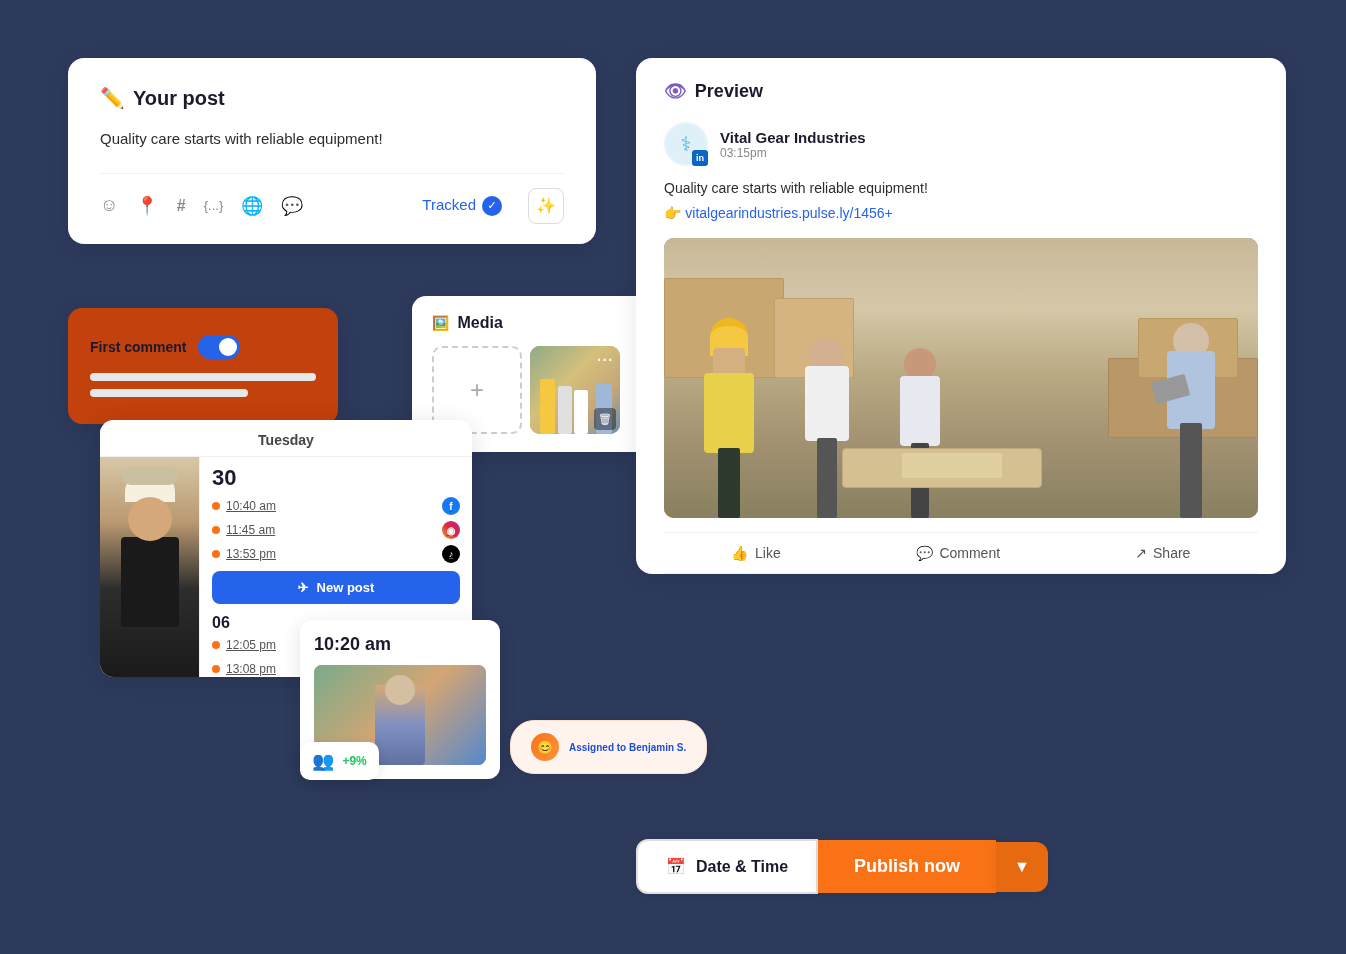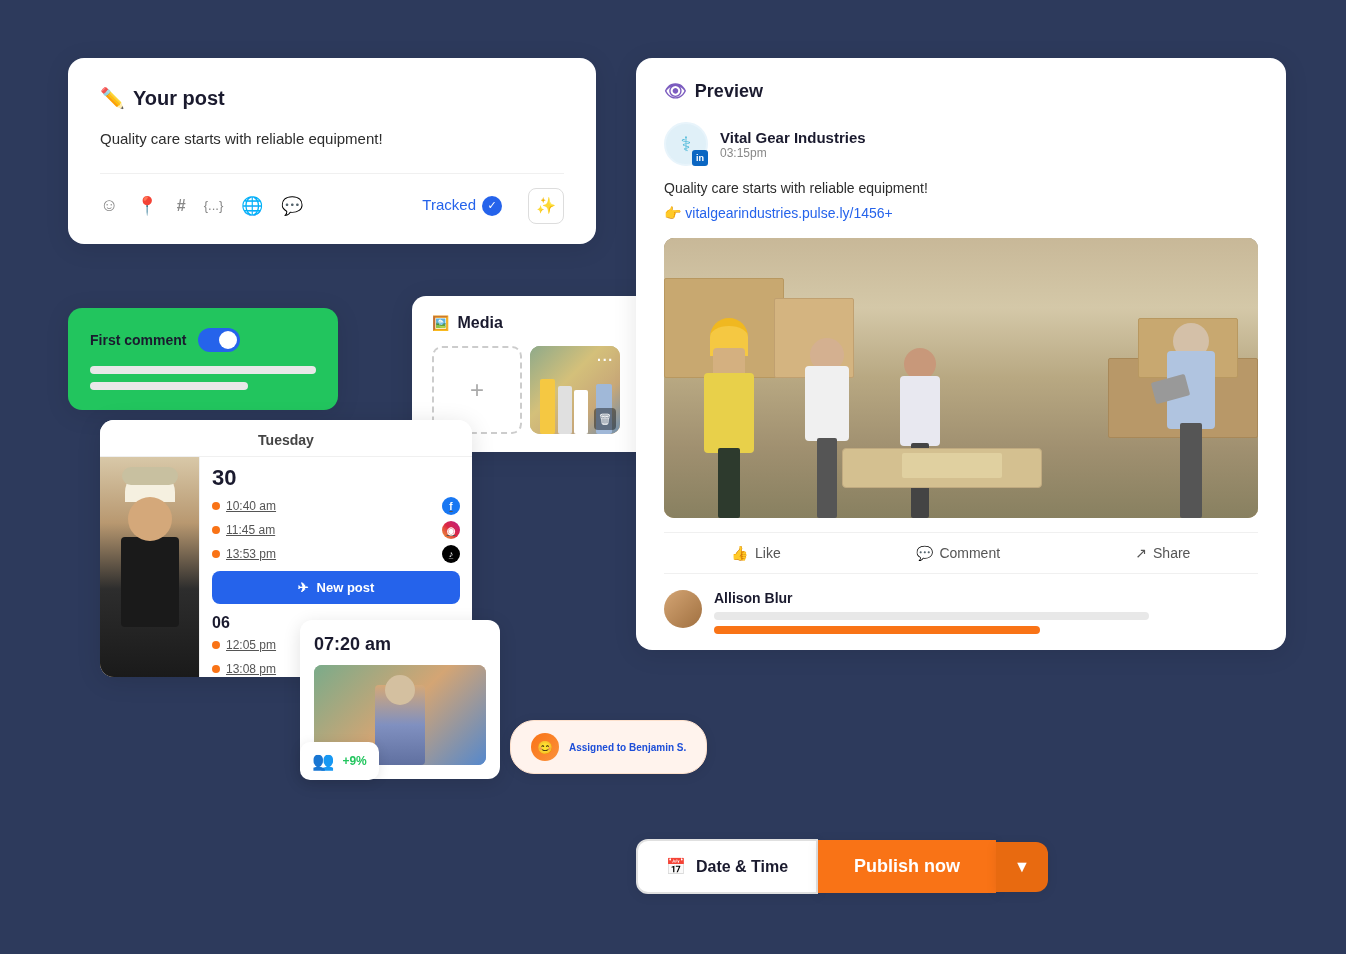--- a/index.html
+++ b/index.html
@@ -93,23 +93,23 @@
       font-size: 16px;
       margin-left: 8px;
     }
 
     
     .first-comment-card {
       position: absolute;
       top: 308px;
       left: 68px;
       width: 270px;
-      background: #22c55e;
+      background: #c2410c;
       border-radius: 14px;
-      padding: 20px 22px;
+      padding: 27px 22px;
       box-shadow: 0 4px 24px rgba(0,0,0,0.10);
     }
     .first-comment-header {
       display: flex;
       align-items: center;
       gap: 12px;
       margin-bottom: 14px;
     }
     .first-comment-label {
       font-weight: 600;
@@ -721,21 +721,21 @@
           <span class="cal-event-time">13:08 pm</span>
           <div class="cal-event-social social-x">𝕏</div>
         </div>
 
       </div>
     </div>
   </div>
 </div>
 
 <div class="mini-post-card">
-  <div class="mini-post-time">07:20 am</div>
+  <div class="mini-post-time">10:20 am</div>
   <div class="mini-post-image">
     <div style="width:100%;height:100%;background:linear-gradient(135deg,#7aab8a 0%,#d4a574 50%,#5588cc 100%);position:relative;">
       <div style="position:absolute;bottom:0;left:50%;transform:translateX(-50%);width:50px;height:80px;background:linear-gradient(180deg,#d4a878 0%,#8090c0 50%,#6070a0 100%);border-radius:4px;"></div>
       <div style="position:absolute;top:10px;left:50%;transform:translateX(-50%);width:30px;height:30px;background:#d4c0a0;border-radius:50%;"></div>
     </div>
   </div>
 </div>
 
 <div class="followers-badge">
   <span class="followers-icon">👥</span>
@@ -815,30 +815,20 @@
       <span>👍</span>
       <span>Like</span>
     </div>
     <div class="preview-action-btn">
       <span>💬</span>
       <span>Comment</span>
     </div>
     <div class="preview-action-btn">
       <span>↗</span>
       <span>Share</span>
-    </div>
-  </div>
-  <div class="preview-comment-section">
-    <div class="comment-avatar"></div>
-    <div class="comment-content">
-      <div class="comment-name">Allison Blur</div>
-      <div class="comment-lines-preview">
-        <div class="comment-line-gray" style="width:80%;"></div>
-        <div class="comment-line-orange"></div>
-      </div>
     </div>
   </div>
 </div>
 
 <div class="bottom-action-bar">
   <button class="date-time-btn">
     <span>📅</span>
     <span>Date &amp; Time</span>
   </button>
   <button class="publish-btn">

